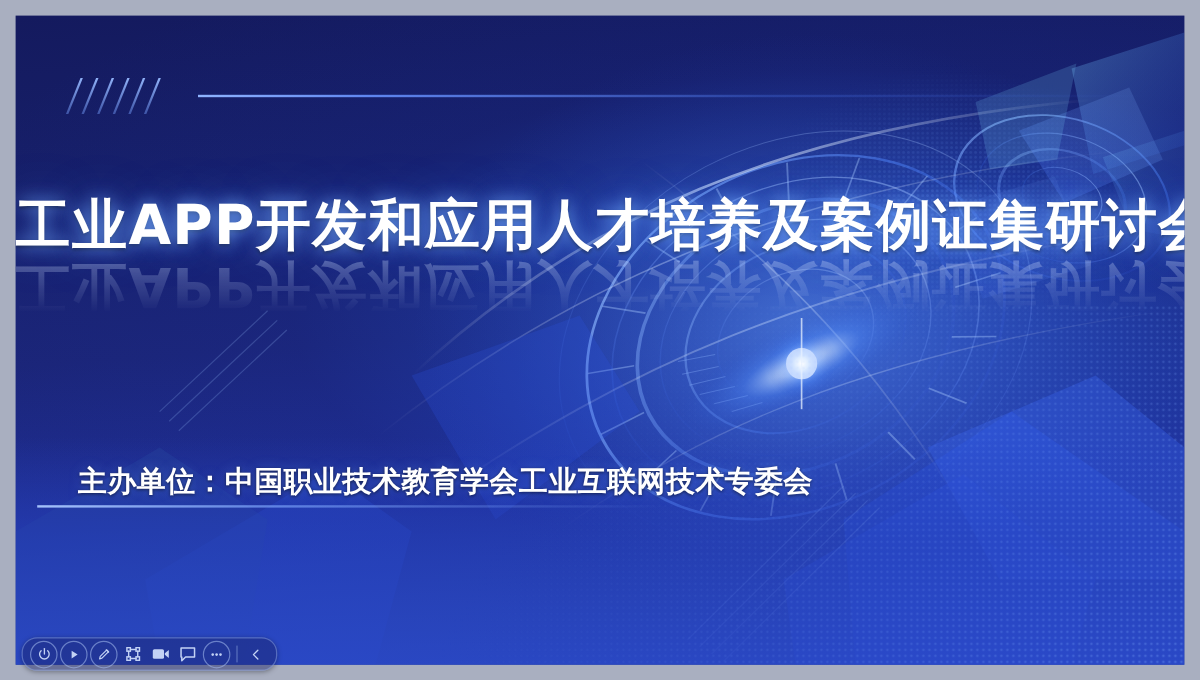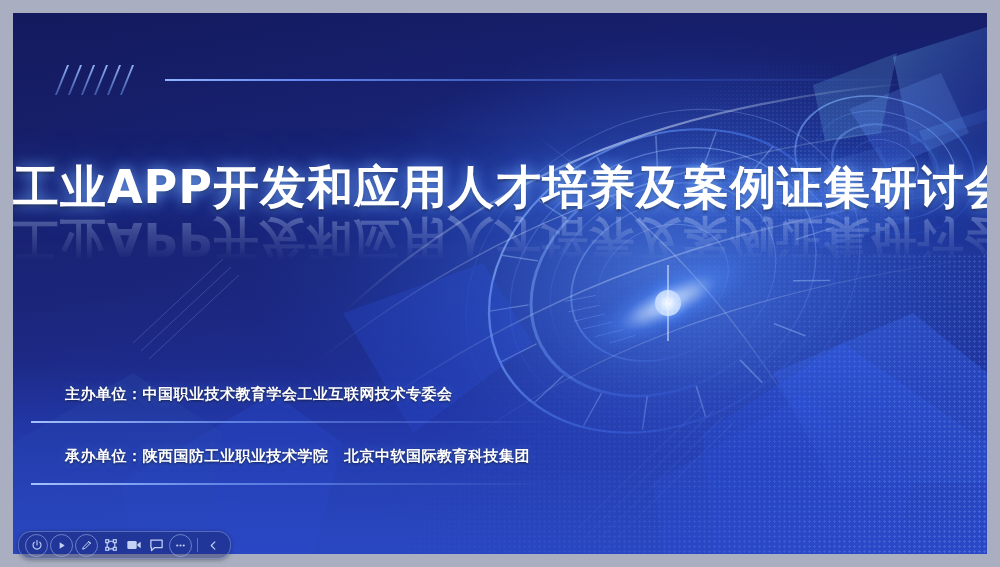--- a/index.html
+++ b/index.html
@@ -134,21 +134,21 @@
     left: 0; right: 0;
     top: 368px;
   }
   .org-line { position: relative; height: 62px; }
   .org-text {
     position: absolute;
     left: 52px;
     top: 4px;
     font-family: "DejaVu Serif", "Liberation Serif", serif;
     font-weight: 700;
-    font-size: 15px;
+    font-size: 24px;
     color: #ffffff;
     letter-spacing: 0.5px;
     white-space: nowrap;
     text-shadow: 0 1px 3px rgba(0,0,0,0.6), 0 0 10px rgba(110,165,255,0.35);
   }
   .org-underline {
     position: absolute;
     left: 18px;
     top: 40px;
     width: 520px;
@@ -345,24 +345,20 @@
     <div class="title-wrap">
       <div class="title">工业APP开发和应用人才培养及案例证集研讨会</div>
       <div class="title-reflection">工业APP开发和应用人才培养及案例证集研讨会</div>
     </div>
 
     <div class="org-block">
       <div class="org-line">
         <div class="org-underline"></div>
         <div class="org-text">主办单位：中国职业技术教育学会工业互联网技术专委会</div>
       </div>
-      <div class="org-line">
-        <div class="org-underline"></div>
-        <div class="org-text">承办单位：陕西国防工业职业技术学院　北京中软国际教育科技集团</div>
-      </div>
     </div>
 
   </div>
 
   <div id="toolbar">
 
     <div class="tb-btn">
       <svg width="12" height="12" viewBox="0 0 24 24" fill="none" stroke="currentColor" stroke-width="2.2" stroke-linecap="round">
         <path d="M12 3v9"></path>
         <path d="M6.5 6.5a8 8 0 1 0 11 0"></path>

